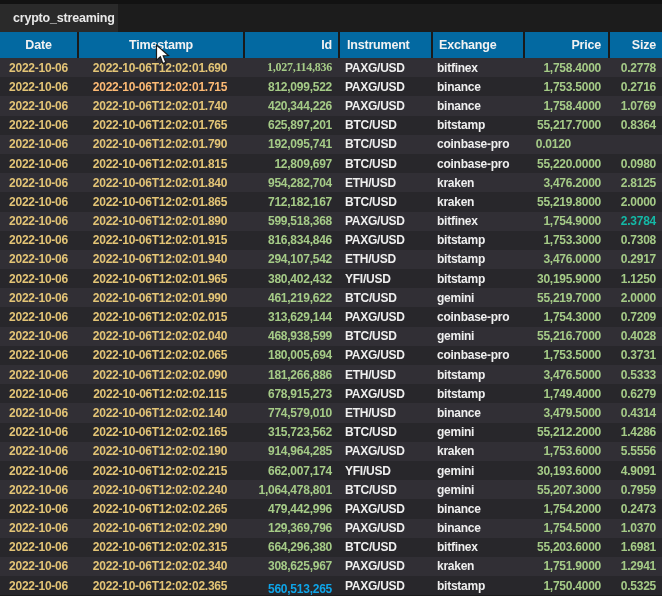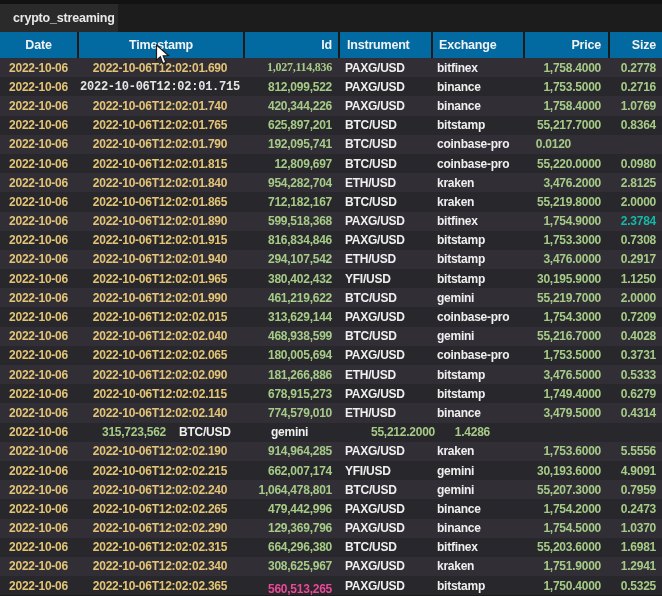--- a/index.html
+++ b/index.html
@@ -69,21 +69,21 @@
       <div class="td c0" style="color: rgb(227, 196, 118);">2022-10-06</div>
       <div class="td c1" style="color: rgb(227, 196, 118);">2022-10-06T12:02:01.690</div>
       <div class="td c2" style="color: rgb(165, 203, 135); font-family: Liberation Serif, serif;">1,027,114,836</div>
       <div class="td c3" style="color: rgb(239, 239, 239);">PAXG/USD</div>
       <div class="td c4" style="color: rgb(239, 239, 239);">bitfinex</div>
       <div class="td c5" style="color: rgb(165, 203, 135);">1,758.4000</div>
       <div class="td c6" style="color: rgb(165, 203, 135);">0.2778</div>
     </div>
     <div class="tr">
       <div class="td c0" style="color: rgb(227, 196, 118);">2022-10-06</div>
-      <div class="td c1" style="color: #e5e5e5; font-family: Liberation Mono, monospace;">2022-10-06T12:02:01.715</div>
+      <div class="td c1" style="color: #fdba74;">2022-10-06T12:02:01.715</div>
       <div class="td c2" style="color: rgb(165, 203, 135);">812,099,522</div>
       <div class="td c3" style="color: rgb(239, 239, 239);">PAXG/USD</div>
       <div class="td c4" style="color: rgb(239, 239, 239);">binance</div>
       <div class="td c5" style="color: rgb(165, 203, 135);">1,753.5000</div>
       <div class="td c6" style="color: rgb(165, 203, 135);">0.2716</div>
     </div>
     <div class="tr">
       <div class="td c0" style="color: rgb(227, 196, 118);">2022-10-06</div>
       <div class="td c1" style="color: rgb(227, 196, 118);">2022-10-06T12:02:01.740</div>
       <div class="td c2" style="color: rgb(165, 203, 135);">420,344,226</div>
@@ -230,20 +230,21 @@
       <div class="td c0" style="color: rgb(227, 196, 118);">2022-10-06</div>
       <div class="td c1" style="color: rgb(227, 196, 118);">2022-10-06T12:02:02.140</div>
       <div class="td c2" style="color: rgb(165, 203, 135);">774,579,010</div>
       <div class="td c3" style="color: rgb(239, 239, 239);">ETH/USD</div>
       <div class="td c4" style="color: rgb(239, 239, 239);">binance</div>
       <div class="td c5" style="color: rgb(165, 203, 135);">3,479.5000</div>
       <div class="td c6" style="color: rgb(165, 203, 135);">0.4314</div>
     </div>
     <div class="tr">
       <div class="td c0" style="color: rgb(227, 196, 118);">2022-10-06</div>
+      <div class="td c1" style="color: rgb(227, 196, 118);">2022-10-06T12:02:02.165</div>
       <div class="td c2" style="color: rgb(165, 203, 135);">315,723,562</div>
       <div class="td c3" style="color: rgb(239, 239, 239);">BTC/USD</div>
       <div class="td c4" style="color: rgb(239, 239, 239);">gemini</div>
       <div class="td c5" style="color: rgb(165, 203, 135);">55,212.2000</div>
       <div class="td c6" style="color: rgb(165, 203, 135);">1.4286</div>
     </div>
     <div class="tr">
       <div class="td c0" style="color: rgb(227, 196, 118);">2022-10-06</div>
       <div class="td c1" style="color: rgb(227, 196, 118);">2022-10-06T12:02:02.190</div>
       <div class="td c2" style="color: rgb(165, 203, 135);">914,964,285</div>
@@ -302,21 +303,21 @@
       <div class="td c1" style="color: rgb(227, 196, 118);">2022-10-06T12:02:02.340</div>
       <div class="td c2" style="color: rgb(165, 203, 135);">308,625,967</div>
       <div class="td c3" style="color: rgb(239, 239, 239);">PAXG/USD</div>
       <div class="td c4" style="color: rgb(239, 239, 239);">kraken</div>
       <div class="td c5" style="color: rgb(165, 203, 135);">1,751.9000</div>
       <div class="td c6" style="color: rgb(165, 203, 135);">1.2941</div>
     </div>
     <div class="tr">
       <div class="td c0" style="color: rgb(227, 196, 118);">2022-10-06</div>
       <div class="td c1" style="color: rgb(227, 196, 118);">2022-10-06T12:02:02.365</div>
-      <div class="td c2" style="color: #ec4899; margin-top: 7px;">560,513,265</div>
+      <div class="td c2" style="color: #0ea5e9; margin-top: 7px;">560,513,265</div>
       <div class="td c3" style="color: rgb(239, 239, 239);">PAXG/USD</div>
       <div class="td c4" style="color: rgb(239, 239, 239);">bitstamp</div>
       <div class="td c5" style="color: rgb(165, 203, 135);">1,750.4000</div>
       <div class="td c6" style="color: rgb(165, 203, 135);">0.5325</div>
     </div>
   </div>
 
 <svg class="cursor" width="15" height="22" viewBox="0 0 15 22">
   <path d="M1.5 1 L1.5 16.2 L5.4 12.8 L7.9 19.6 L10.8 18.4 L8.2 11.8 L13.4 11.5 Z" fill="#FFFFFF" stroke="#1A1A1A" stroke-width="1.2"></path>
 </svg>

